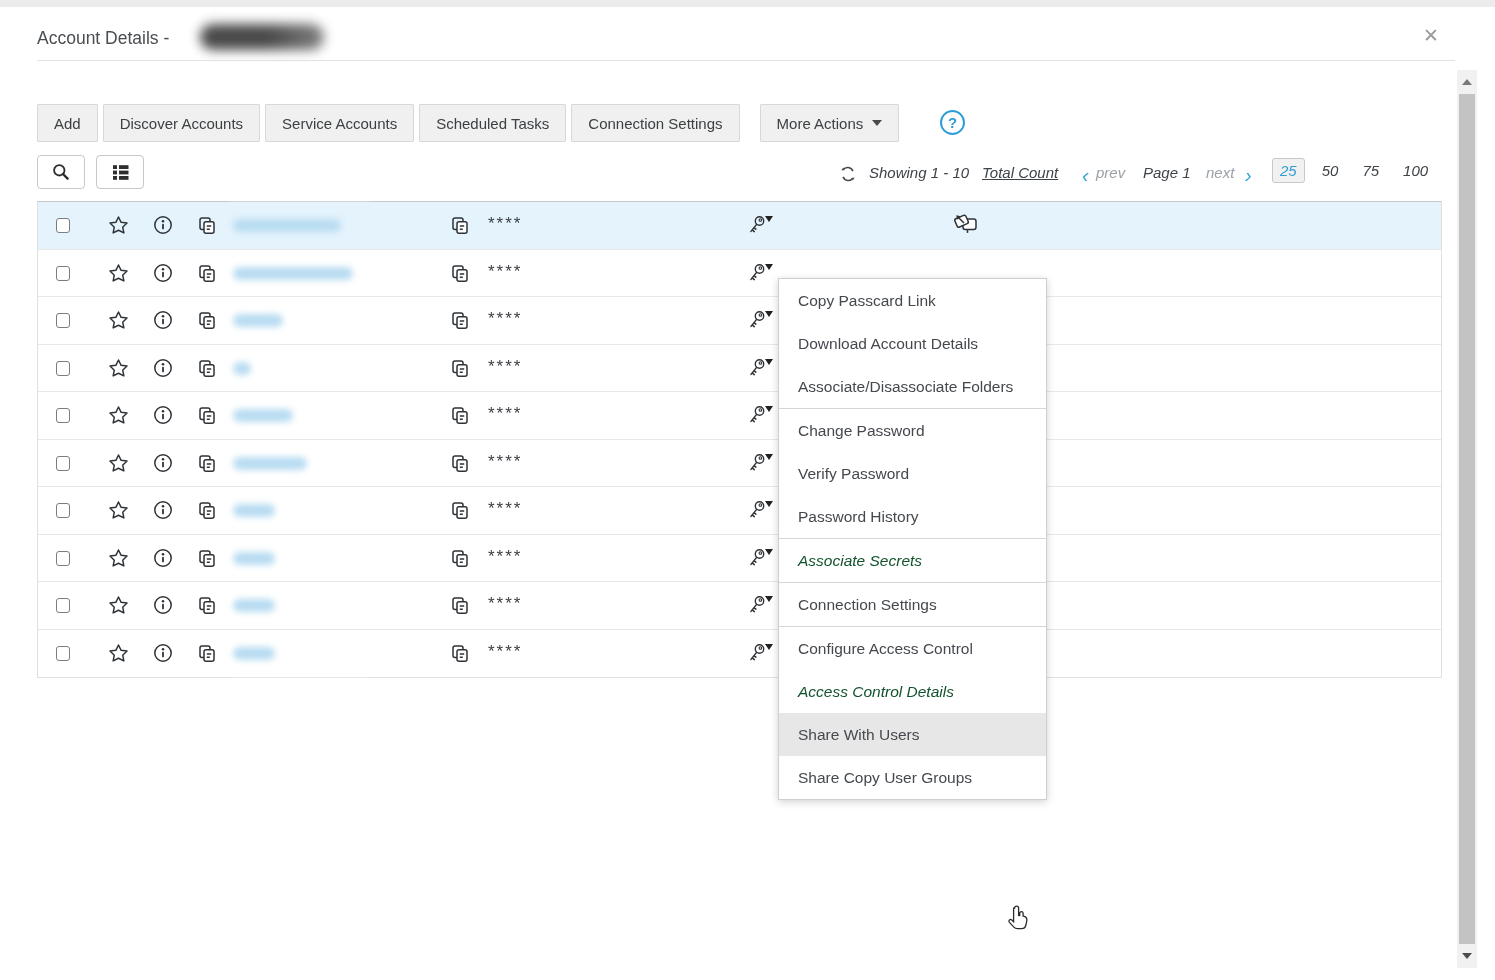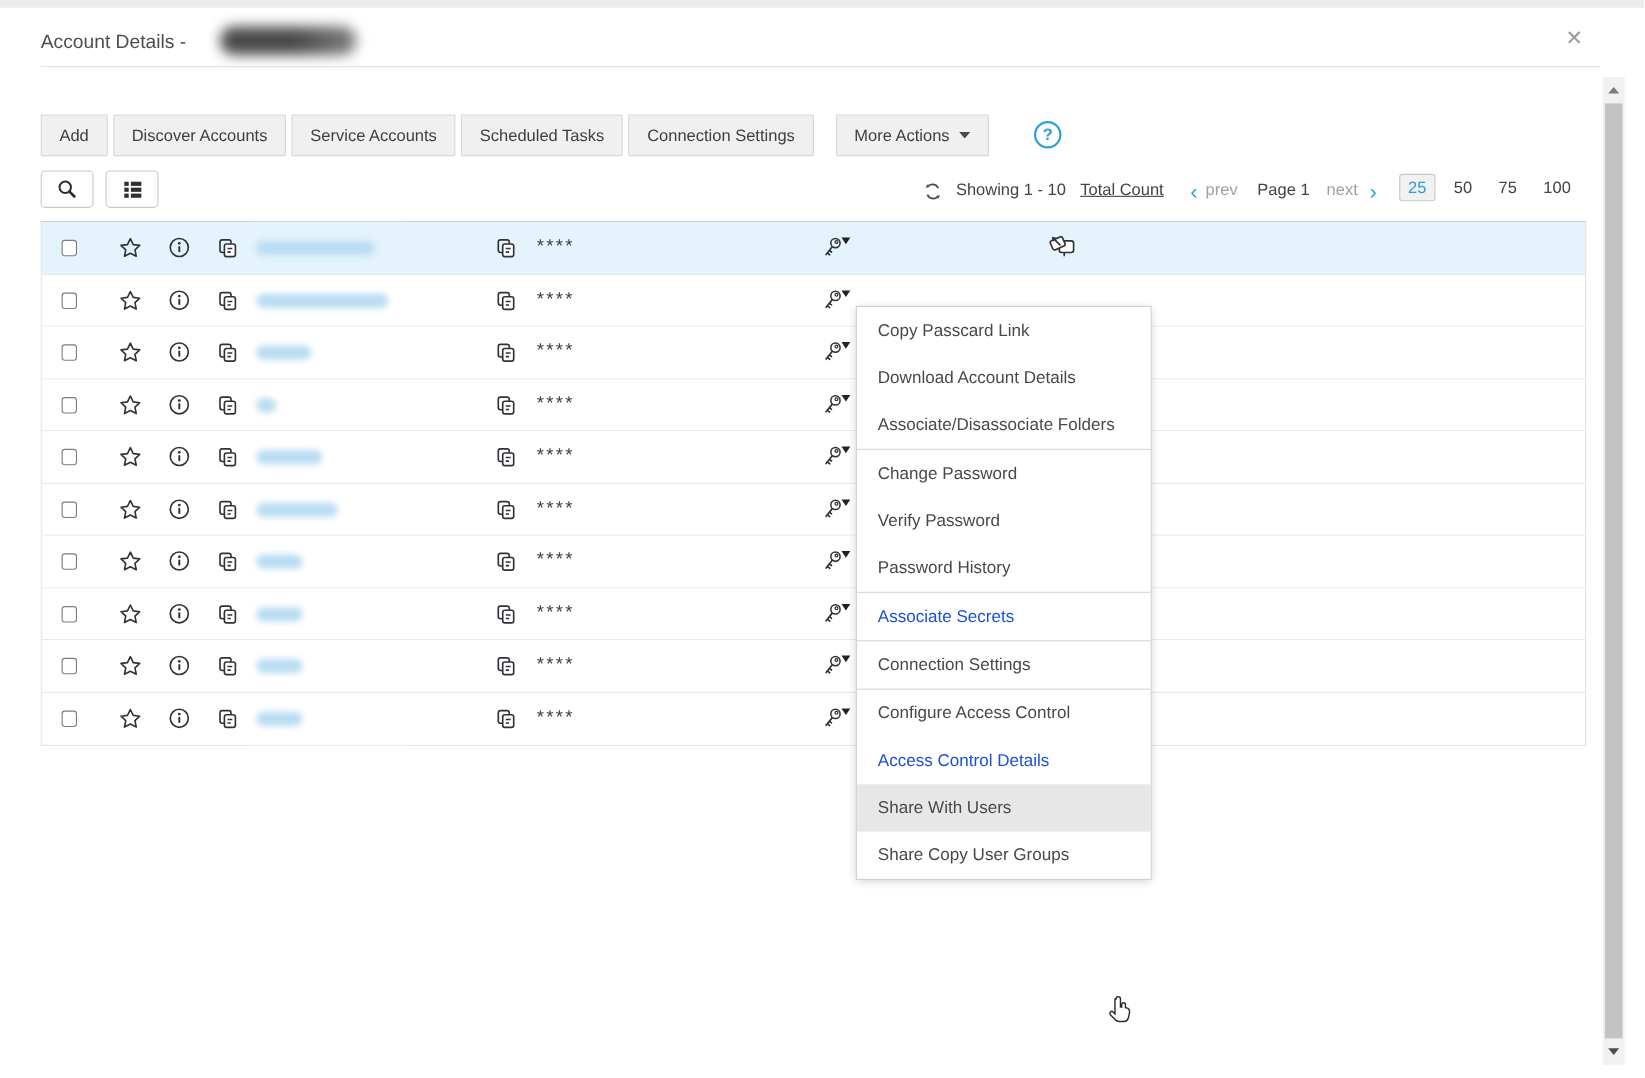--- a/index.html
+++ b/index.html
@@ -28,21 +28,21 @@
   .help-circle { position:absolute; left:903px; top:6px; width:25px; height:25px; border-radius:50%;
                  border:2px solid #2d9fd6; color:#2d9fd6; font-size:15px; font-weight:700;
                  display:flex; align-items:center; justify-content:center; background:#fff; cursor:pointer; }
 
   
   .subbar { position:absolute; left:37px; top:155px; display:flex; gap:11px; }
   .sq-btn { width:48px; height:34px; background:#fff; border:1px solid #c9c9c9; border-radius:4px;
             display:flex; align-items:center; justify-content:center; cursor:pointer; }
 
   
-  .pager { position:absolute; left:0; top:158px; width:1455px; height:32px; font-size:15px; }
+  .pager { position:absolute; left:0; top:158px; width:1455px; height:32px; font-size:15px;font-style:italic; }
   .pager .abs { position:absolute; top:6px; }
   .refresh-ic { left:838px; top:5px; cursor:pointer; }
   .showing { left:869px; color:#3f4449; }
   .totalcount { left:982px; color:#3f4449; text-decoration:underline; cursor:pointer; }
   .chev { color:#2f9fd3; font-size:20px; top:2px; cursor:pointer; }
   .chev-l { left:1082px; } .chev-r { left:1245px; }
   .prevlbl { left:1096px; color:#9aa1a7; cursor:pointer; }
   .pagelbl { left:1143px; color:#3f4449; }
   .nextlbl { left:1206px; color:#9aa1a7; cursor:pointer; }
   .sizes { position:absolute; left:1272px; top:0px; display:flex; align-items:center; gap:10px; }
@@ -82,21 +82,21 @@
               background:rgba(255,255,255,.5); filter:blur(2px); pointer-events:none; }
   .blursmudge { position:absolute; left:195px; top:36px; width:458px; height:15px; border-radius:8px;
               background:rgba(255,255,255,.9); filter:blur(3px); pointer-events:none; }
 
   
   .menu { position:absolute; left:778px; top:278px; width:269px; background:#fff;
           border:1px solid #cfcfcf; box-shadow:0 2px 8px rgba(0,0,0,.18); z-index:20; }
   .menu-group + .menu-group { border-top:1px solid #d6d6d6; }
   .menu-item { height:43px; line-height:43px; padding-left:19px; font-size:15.5px; color:#45494e;
                cursor:pointer; white-space:nowrap; }
-  .menu-item.disabled { color:#1d4ed8; cursor:default; }
+  .menu-item.disabled { color:#14532d; cursor:default;font-style:italic; }
   .menu-item.hover { background:#e7e7e7; }
 
   
   .cursor { position:absolute; left:1006px; top:905px; z-index:30; pointer-events:none; }
 
   
   .sb-track { position:absolute; left:1457px; top:70px; width:20px; height:898px; background:#f1f1f1; }
   .sb-up, .sb-dn { position:absolute; left:0; width:20px; height:20px; display:flex; align-items:center; justify-content:center; cursor:pointer; }
   .sb-up { top:2px; } .sb-dn { bottom:2px; }
   .sb-up i { width:0;height:0;border-left:5px solid transparent;border-right:5px solid transparent;border-bottom:6px solid #7a7a7a; display:block;}

